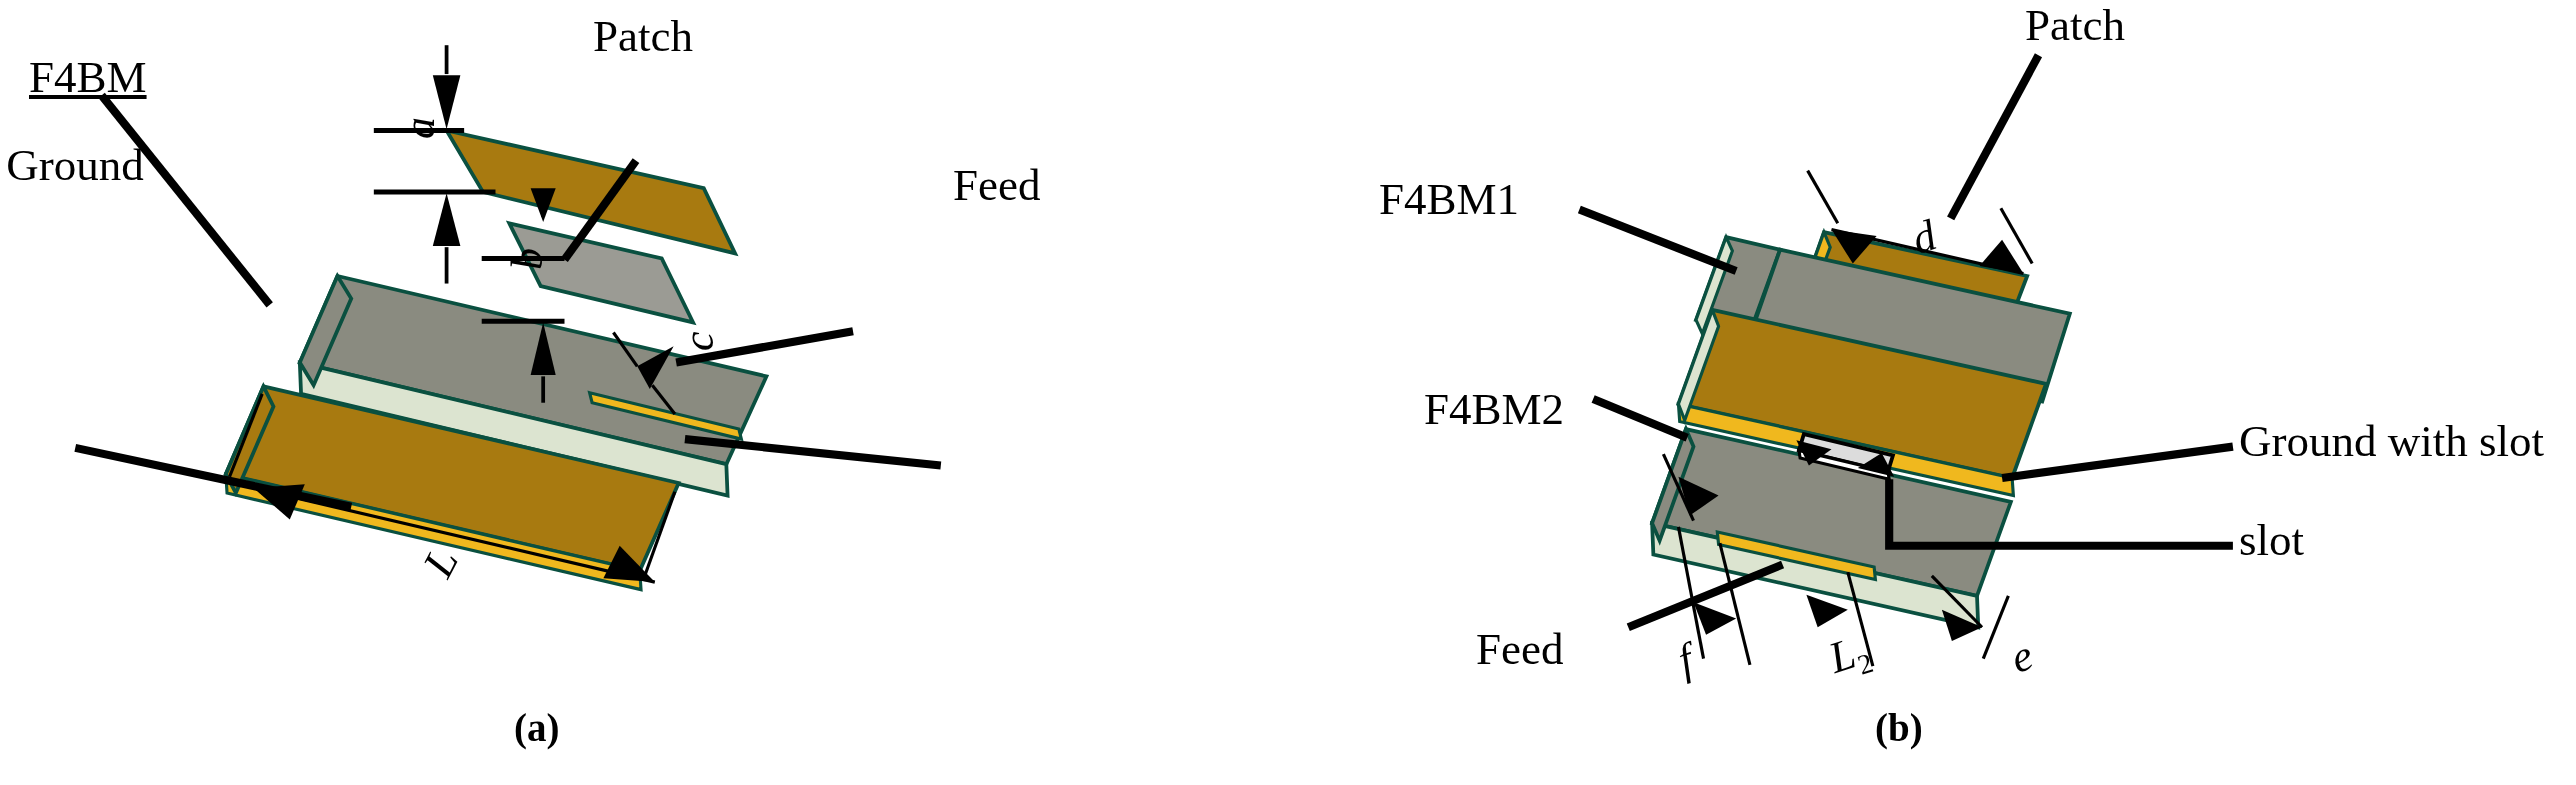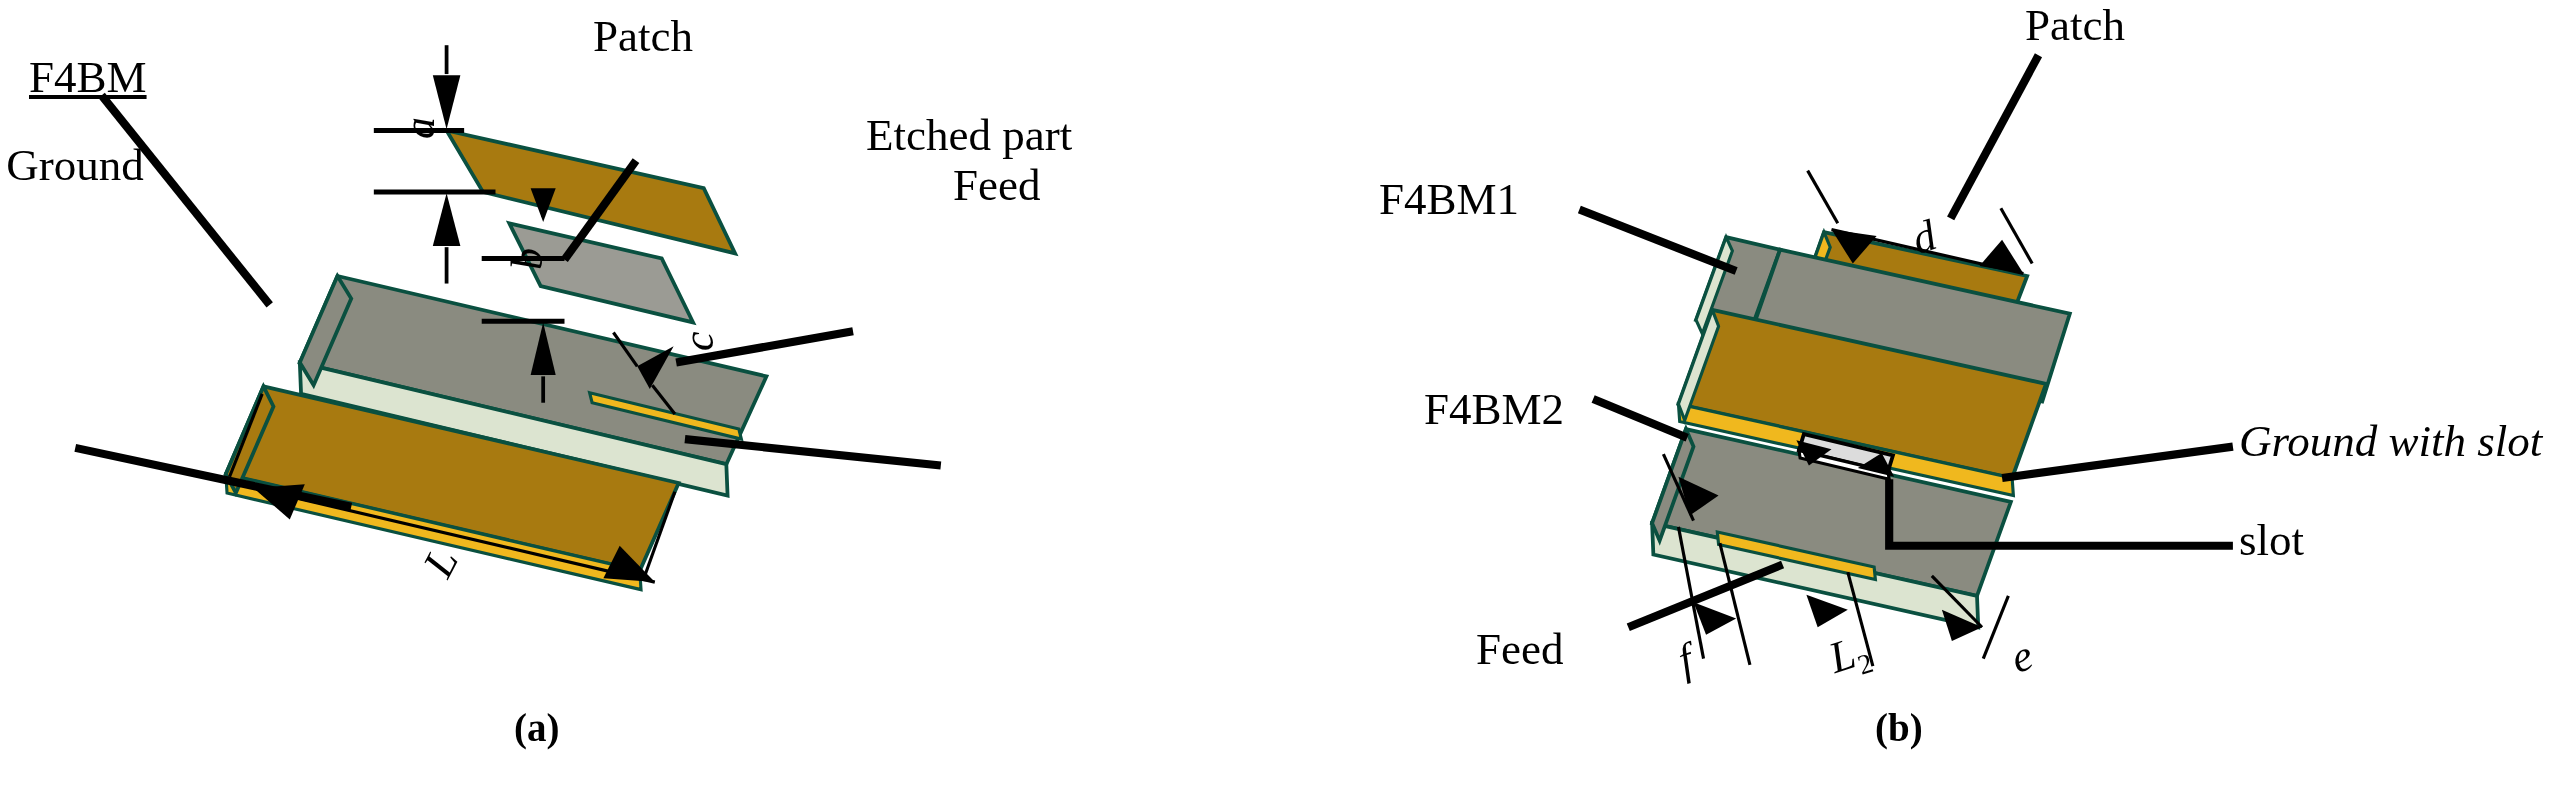--- a/index.html
+++ b/index.html
@@ -214,41 +214,40 @@
       </g>
     </g>
   </svg>
 
   <div class="lbl big" style="left:593px;top:14px;">Patch</div>
 
   <div class="lbl big" style="left:29px;top:55px;text-decoration:underline;">F4BM</div>
 
   <div class="lbl big" style="left:6.3px;top:134px;transform:translateY(0);margin-top:9px;">Ground</div>
 
-  <div class="lbl big" style="left:866px;top:113px;">Etched part</div>
 
   <div class="lbl big" style="left:953px;top:163px;">Feed</div>
 
   <div class="lbl dim" style="left:398px;top:139px;transform:rotate(-90deg);transform-origin:left top;">a</div>
 
   <div class="lbl dim" style="left:506px;top:270px;transform:rotate(-90deg);transform-origin:left top;">b</div>
 
   <div class="lbl dim" style="left:677px;top:351px;transform:rotate(-90deg);transform-origin:left top;">c</div>
 
   <div class="lbl dim" style="left:416px;top:563px;transform:rotate(-62deg);transform-origin:left top;">L</div>
 
   <div class="lbl cap" style="left:514px;top:708px;">(a)</div>
 
   <div class="lbl big" style="left:2025px;top:2.5px;">Patch</div>
 
   <div class="lbl big" style="left:1379px;top:177px;">F4BM1</div>
 
   <div class="lbl big" style="left:1424px;top:351px;margin-top:36px;">F4BM2</div>
 
-  <div class="lbl big" style="left:2239px;top:419px;font-style:italic;">Ground with slot</div>
+  <div class="lbl big" style="left:2239px;top:419px;">Ground with slot</div>
 
   <div class="lbl big" style="left:2239px;top:518px;text-align:right;">slot</div>
 
   <div class="lbl big" style="left:1476px;top:627px;">Feed</div>
 
   <div class="lbl dim" style="left:1907px;top:220px;transform:rotate(-18deg);transform-origin:left top;">d</div>
 
   <div class="lbl dim" style="left:2006px;top:639px;transform:rotate(-18deg);transform-origin:left top;">e</div>
 
   <div class="lbl dim" style="left:1673px;top:641px;transform:rotate(-18deg);transform-origin:left top;">f</div>

